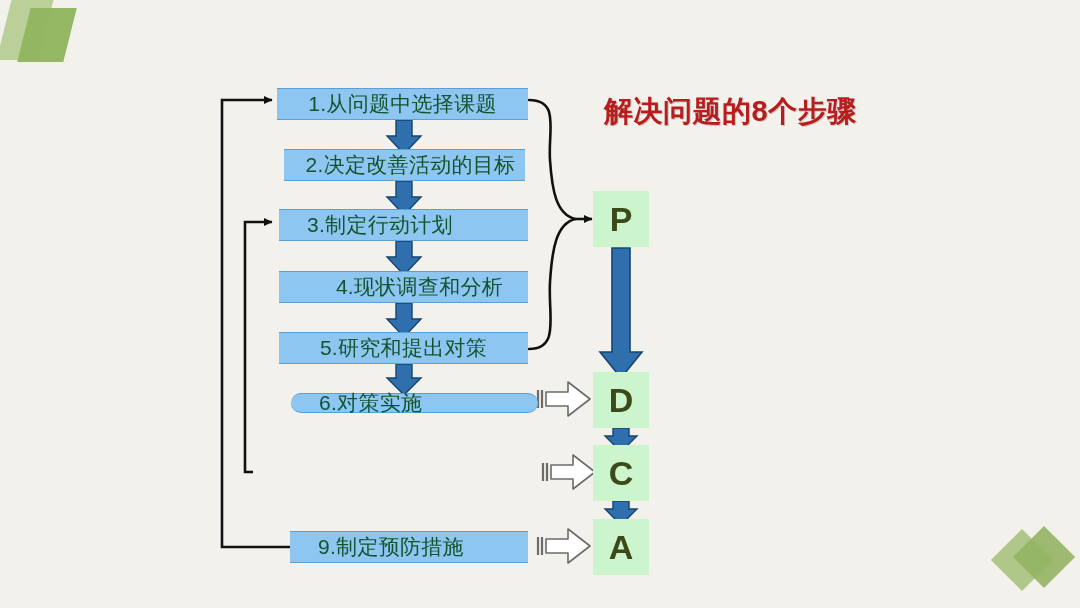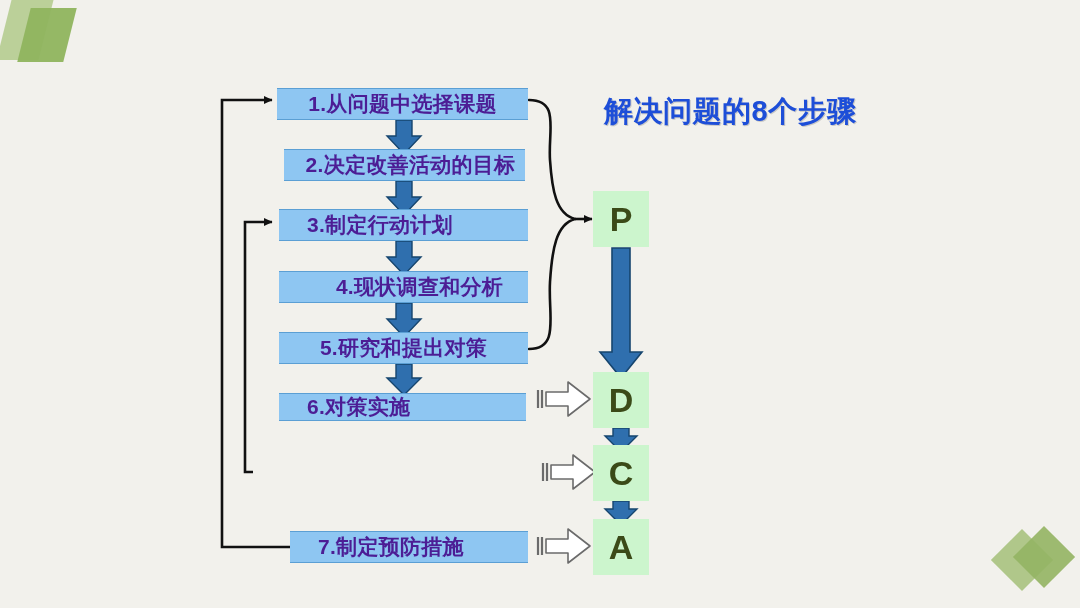--- a/index.html
+++ b/index.html
@@ -52,34 +52,34 @@
     opacity: 0.9;
     transform: rotate(45deg);
   }
   
   .slide-title {
     position: absolute;
     left: 604px;
     top: 92px;
     font-size: 29px;
     font-weight: bold;
-    color: #1d4ed8;
+    color: #b91c1c;
     letter-spacing: 0.5px;
     white-space: nowrap;
     text-shadow: 1px 1px 0 rgba(150,150,150,0.45);
   }
   
   .step-box {
     position: absolute;
     background: #8ec6f2;
     border-top: 1px solid #5b9fd4;
     border-bottom: 1px solid #5b9fd4;
-    color: #4c1d95;
+    color: #14532d;
     font-size: 21px;
-    font-weight: bold;
+    font-weight: normal;
     display: flex;
     align-items: center;
     box-sizing: border-box;
     letter-spacing: 0.3px;
   }
   .step-box.center { justify-content: center; }
   .step-box.left   { justify-content: flex-start; padding-left: 28px; }
   
   .diamond-wrap {
     position: absolute;
@@ -210,26 +210,26 @@
   </div>
 
   <div class="step-box center" style="left:279px; top:271px; width:249px; height:32px;padding-left:32px;">
     <span>4.现状调查和分析</span>
   </div>
 
   <div class="step-box center" style="left:279px; top:332px; width:249px; height:32px;">
     <span>5.研究和提出对策</span>
   </div>
 
-  <div class="step-box left" style="left:279px; top:393px; width:247px; height:28px;">
+  <div class="step-box left" style="left:291px; top:393px; width:247px; height:20px;border-radius:10px;">
     <span>6.对策实施</span>
   </div>
 
   <div class="step-box left" style="left:290px; top:531px; width:238px; height:32px;">
-    <span>7.制定预防措施</span>
+    <span>9.制定预防措施</span>
   </div>
 
 
   <div class="pdca-box" style="left:593px; top:191px;">
     <span>P</span>
   </div>
 
   <div class="pdca-box" style="left:593px; top:372px;">
     <span>D</span>
   </div>

